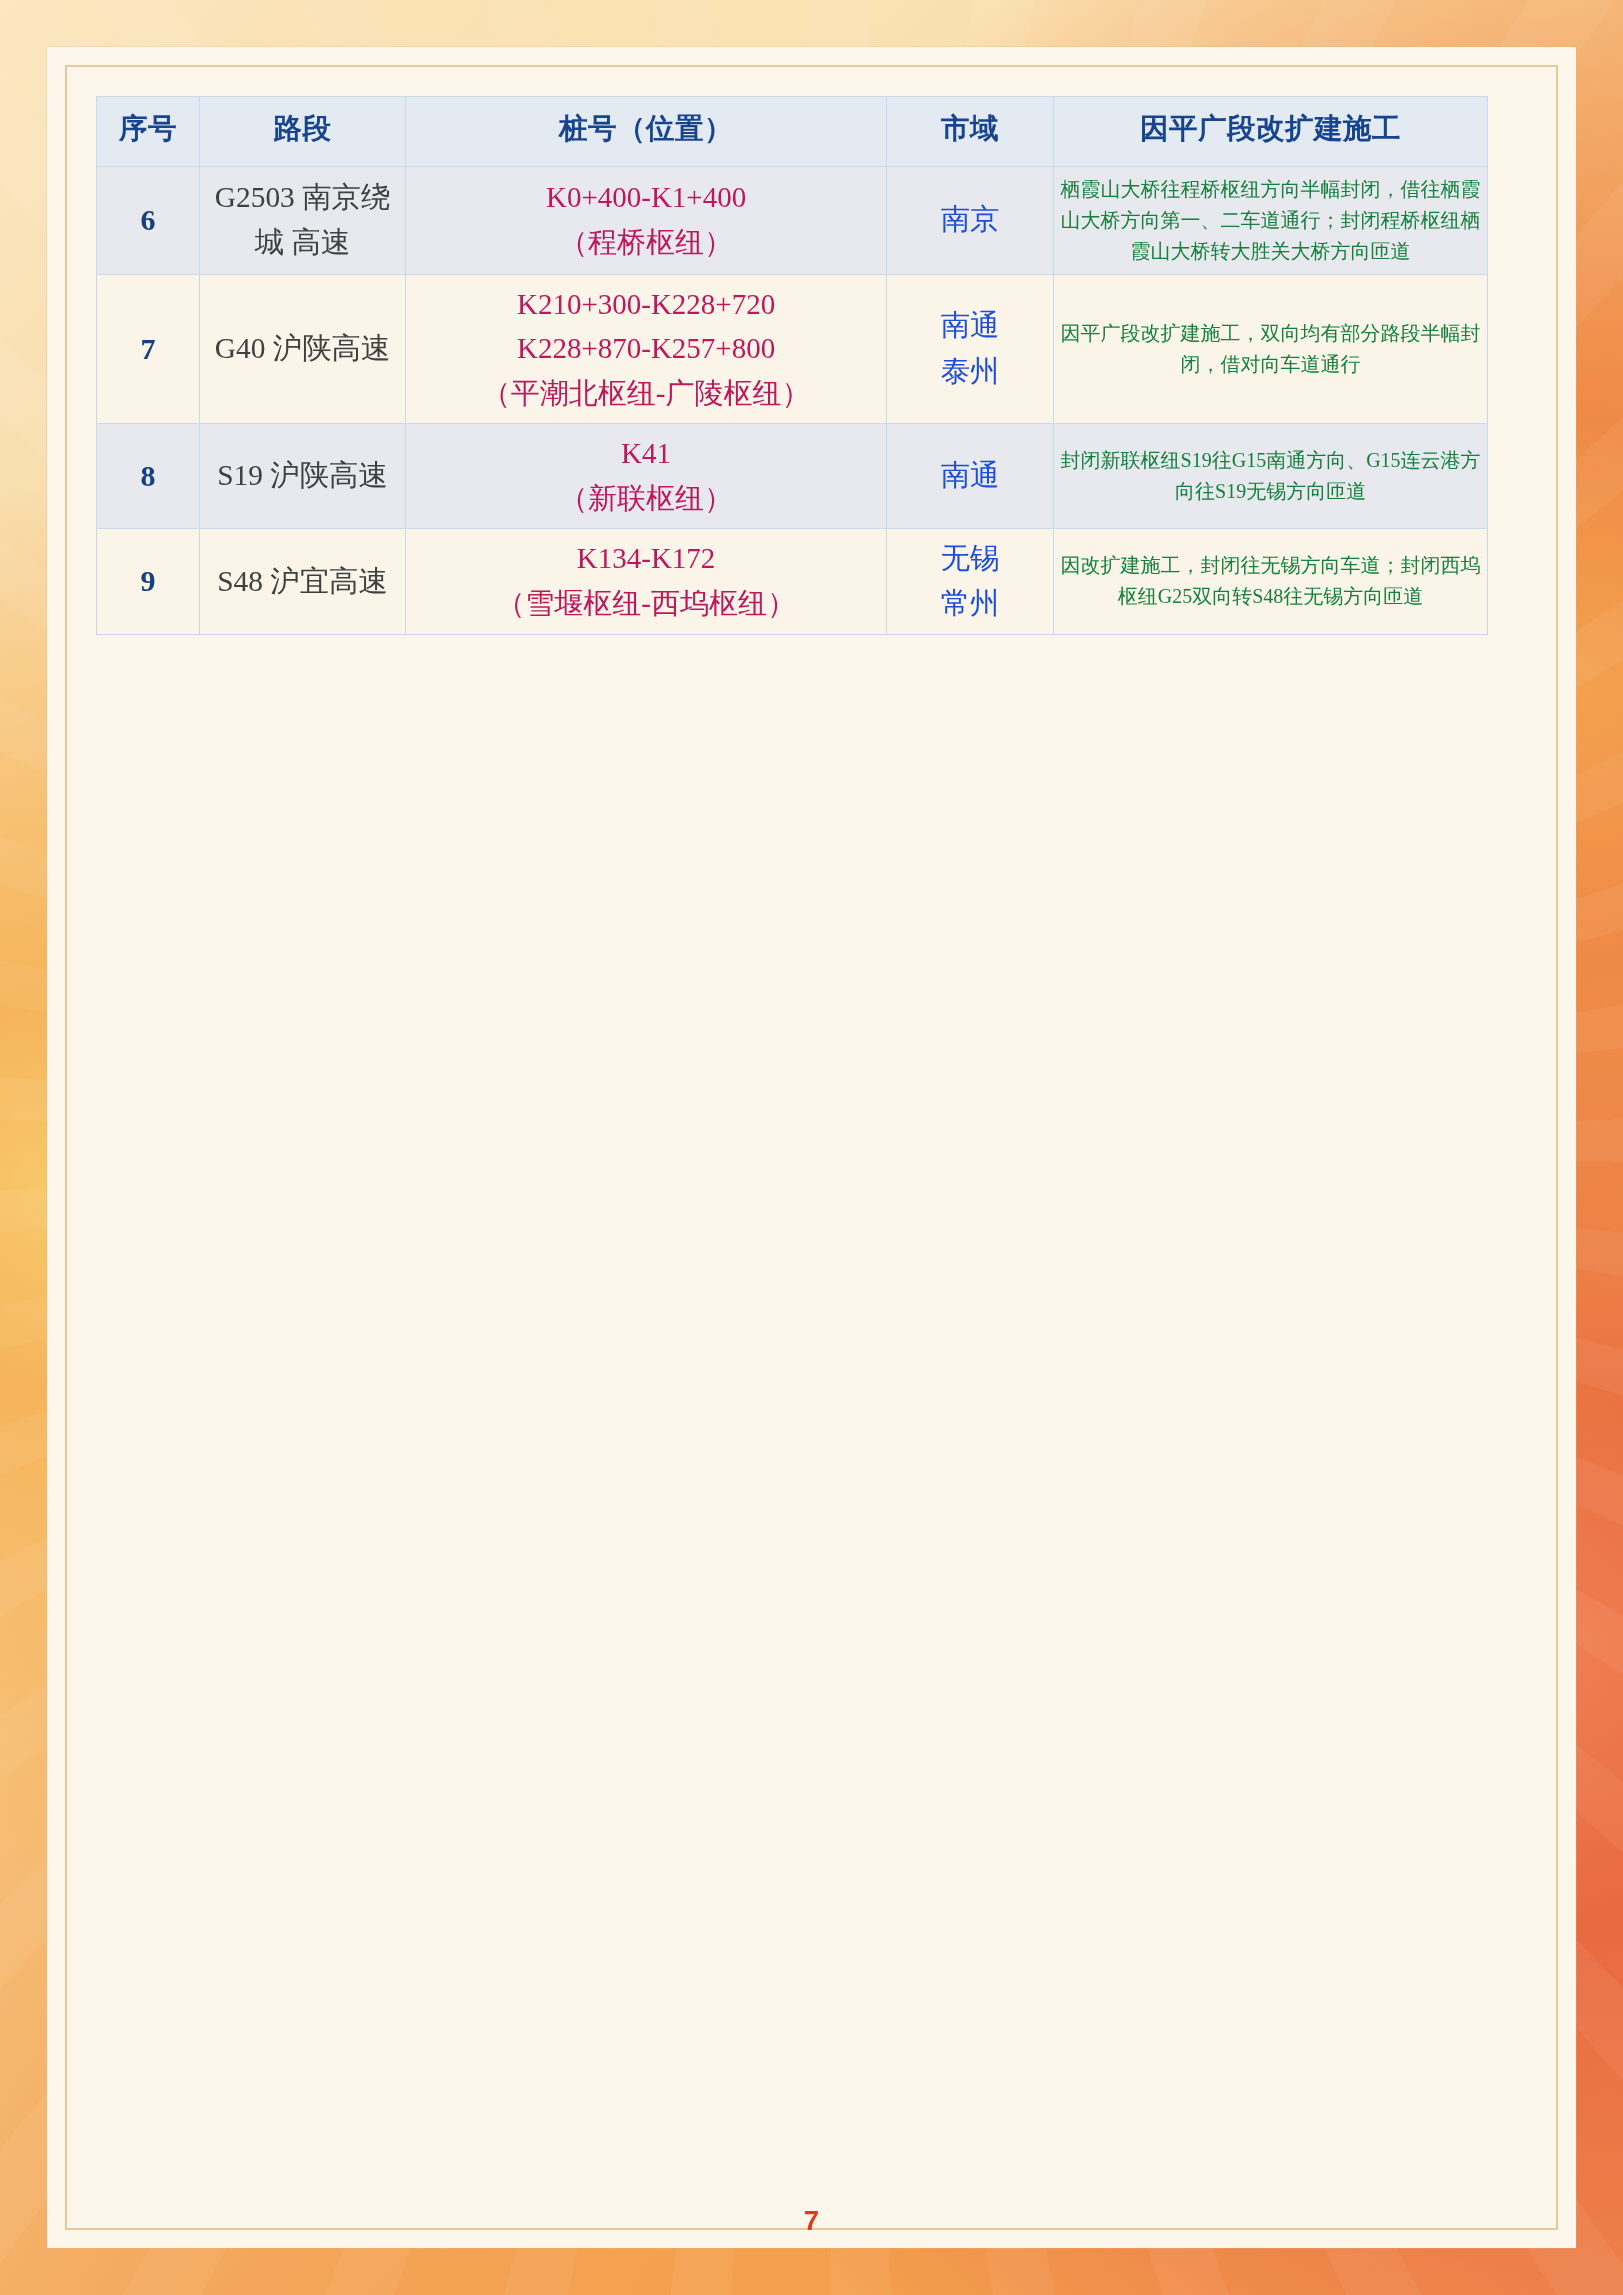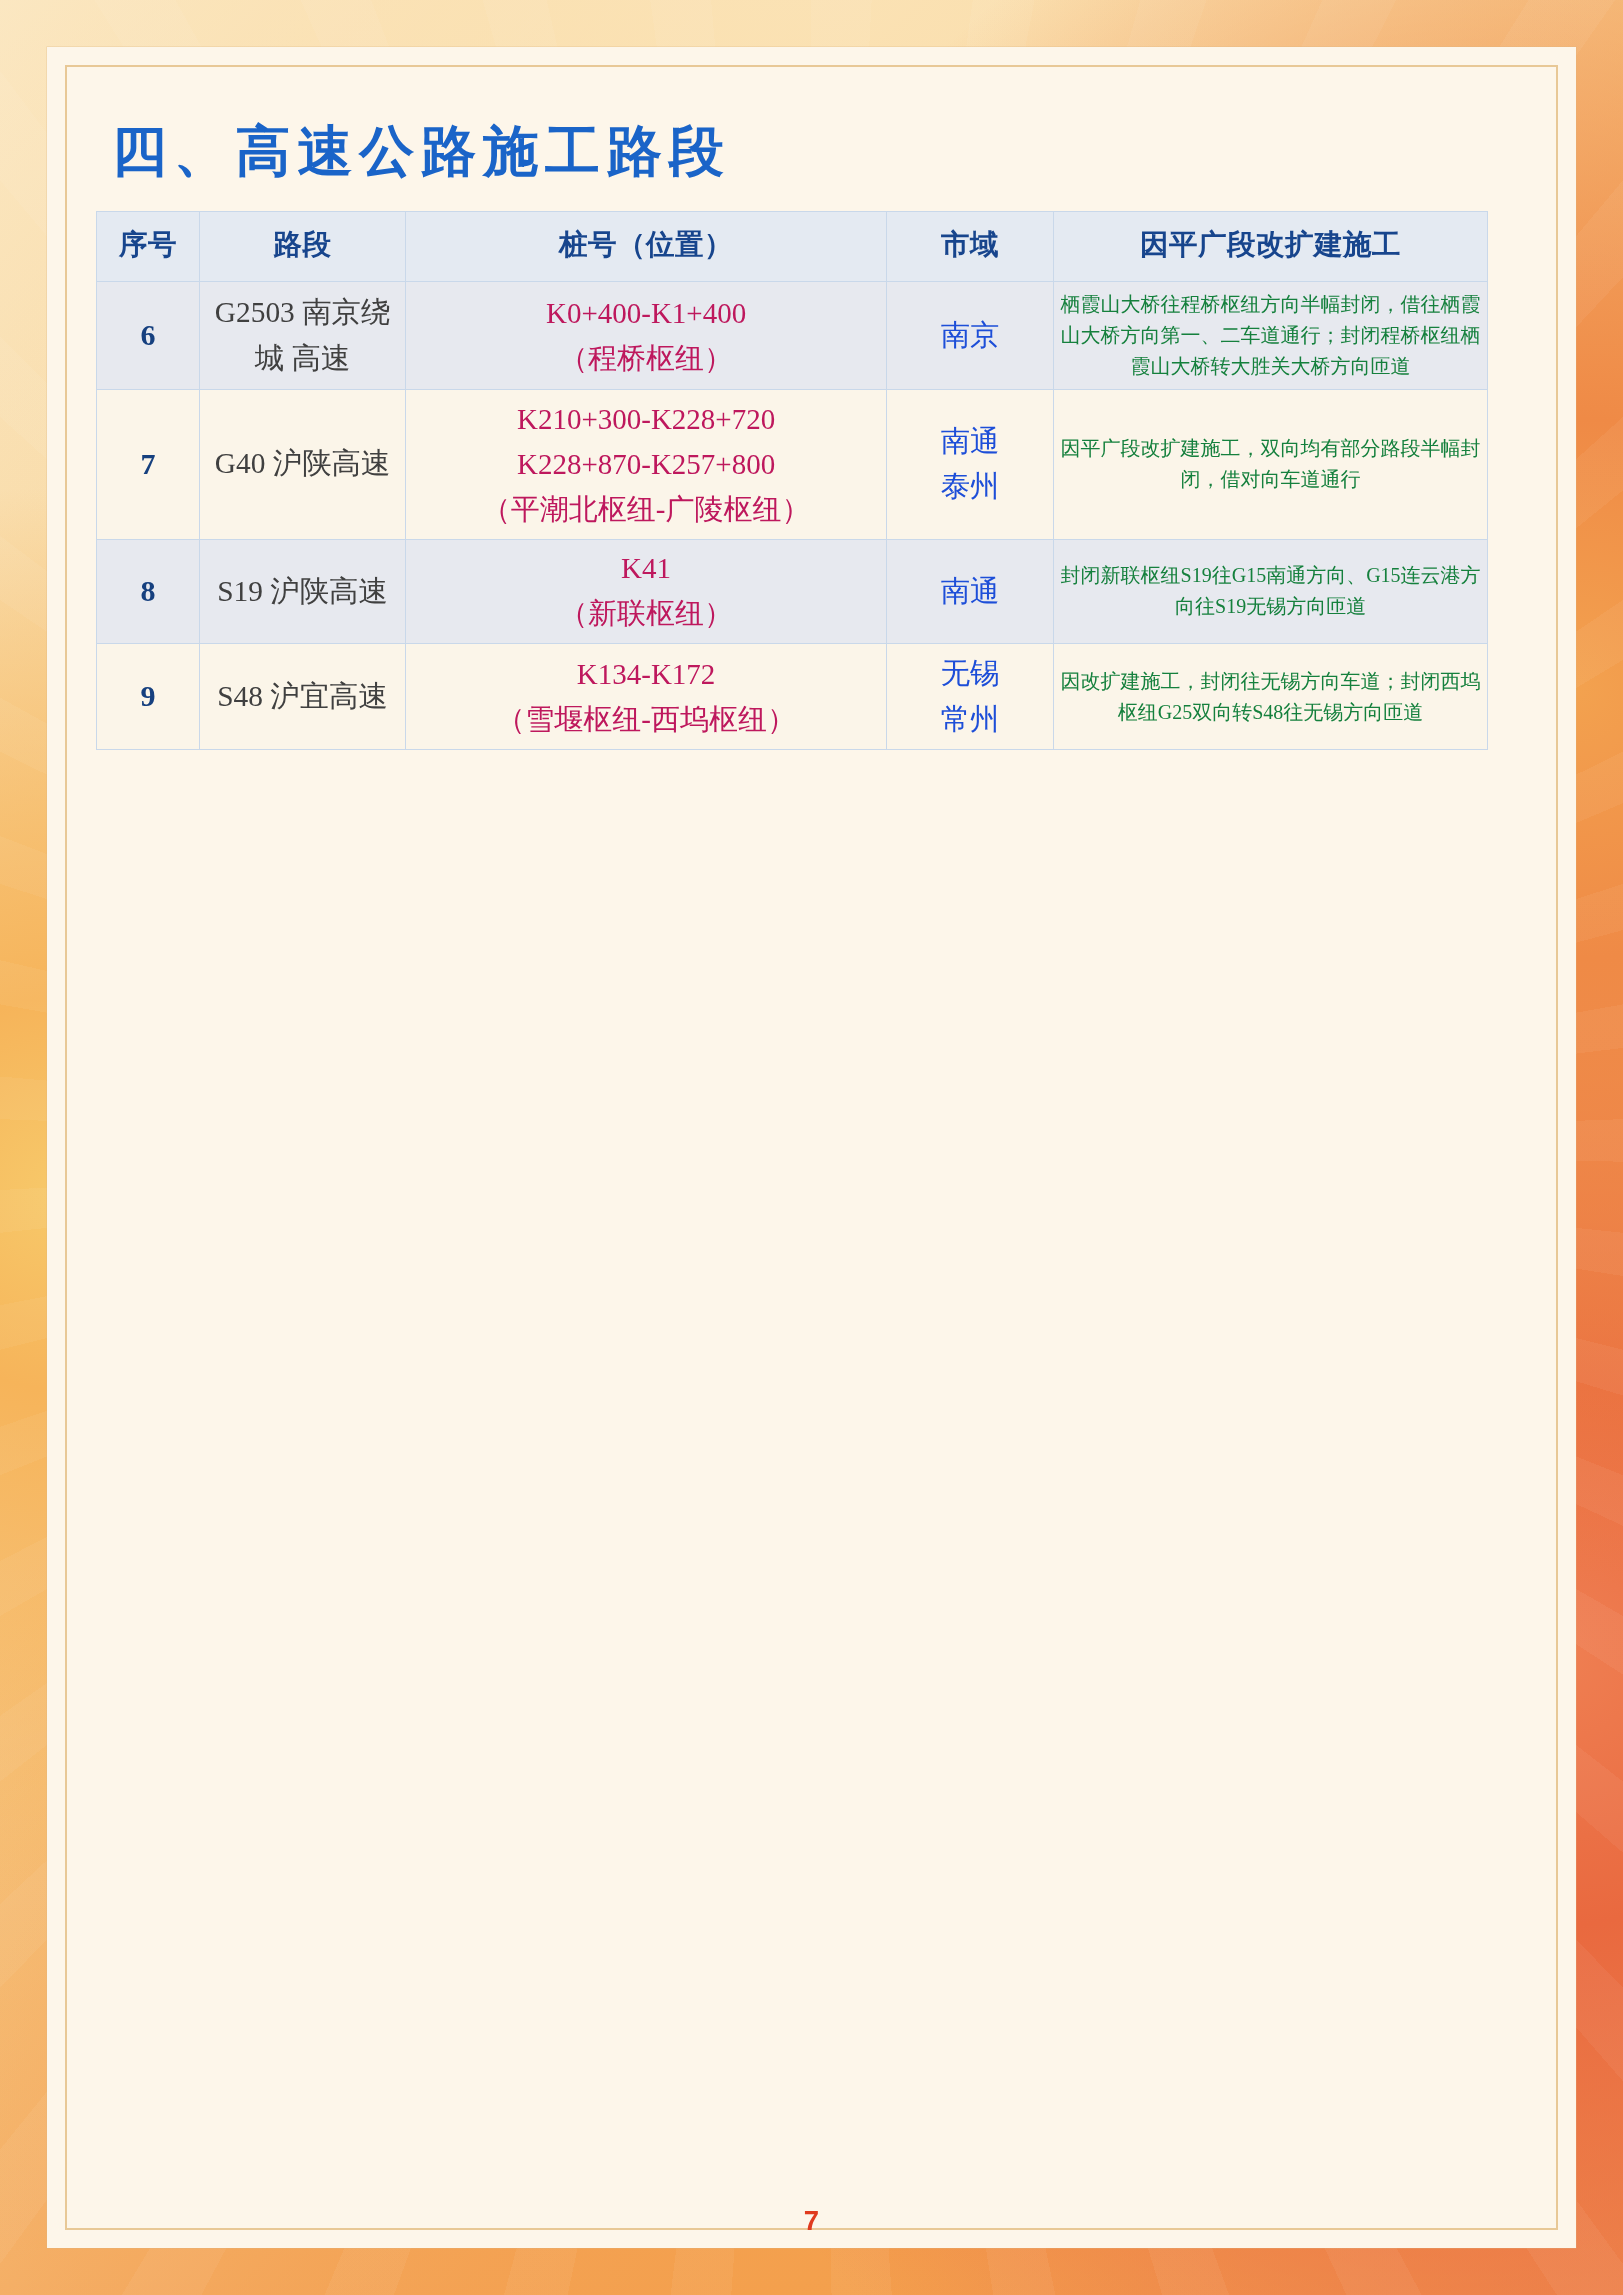--- a/index.html
+++ b/index.html
@@ -167,21 +167,20 @@
   }
 </style>
 </head>
 <body>
 
 <div class="page">
   <div class="outer-frame">
     <div class="inner-frame">
       <div class="content">
 
-        <div class="title">四、高速公路施工路段</div>
 
         <table class="sched">
           <colgroup>
             <col class="c-no">
             <col class="c-road">
             <col class="c-stake">
             <col class="c-city">
             <col class="c-info">
           </colgroup>
           <thead>

